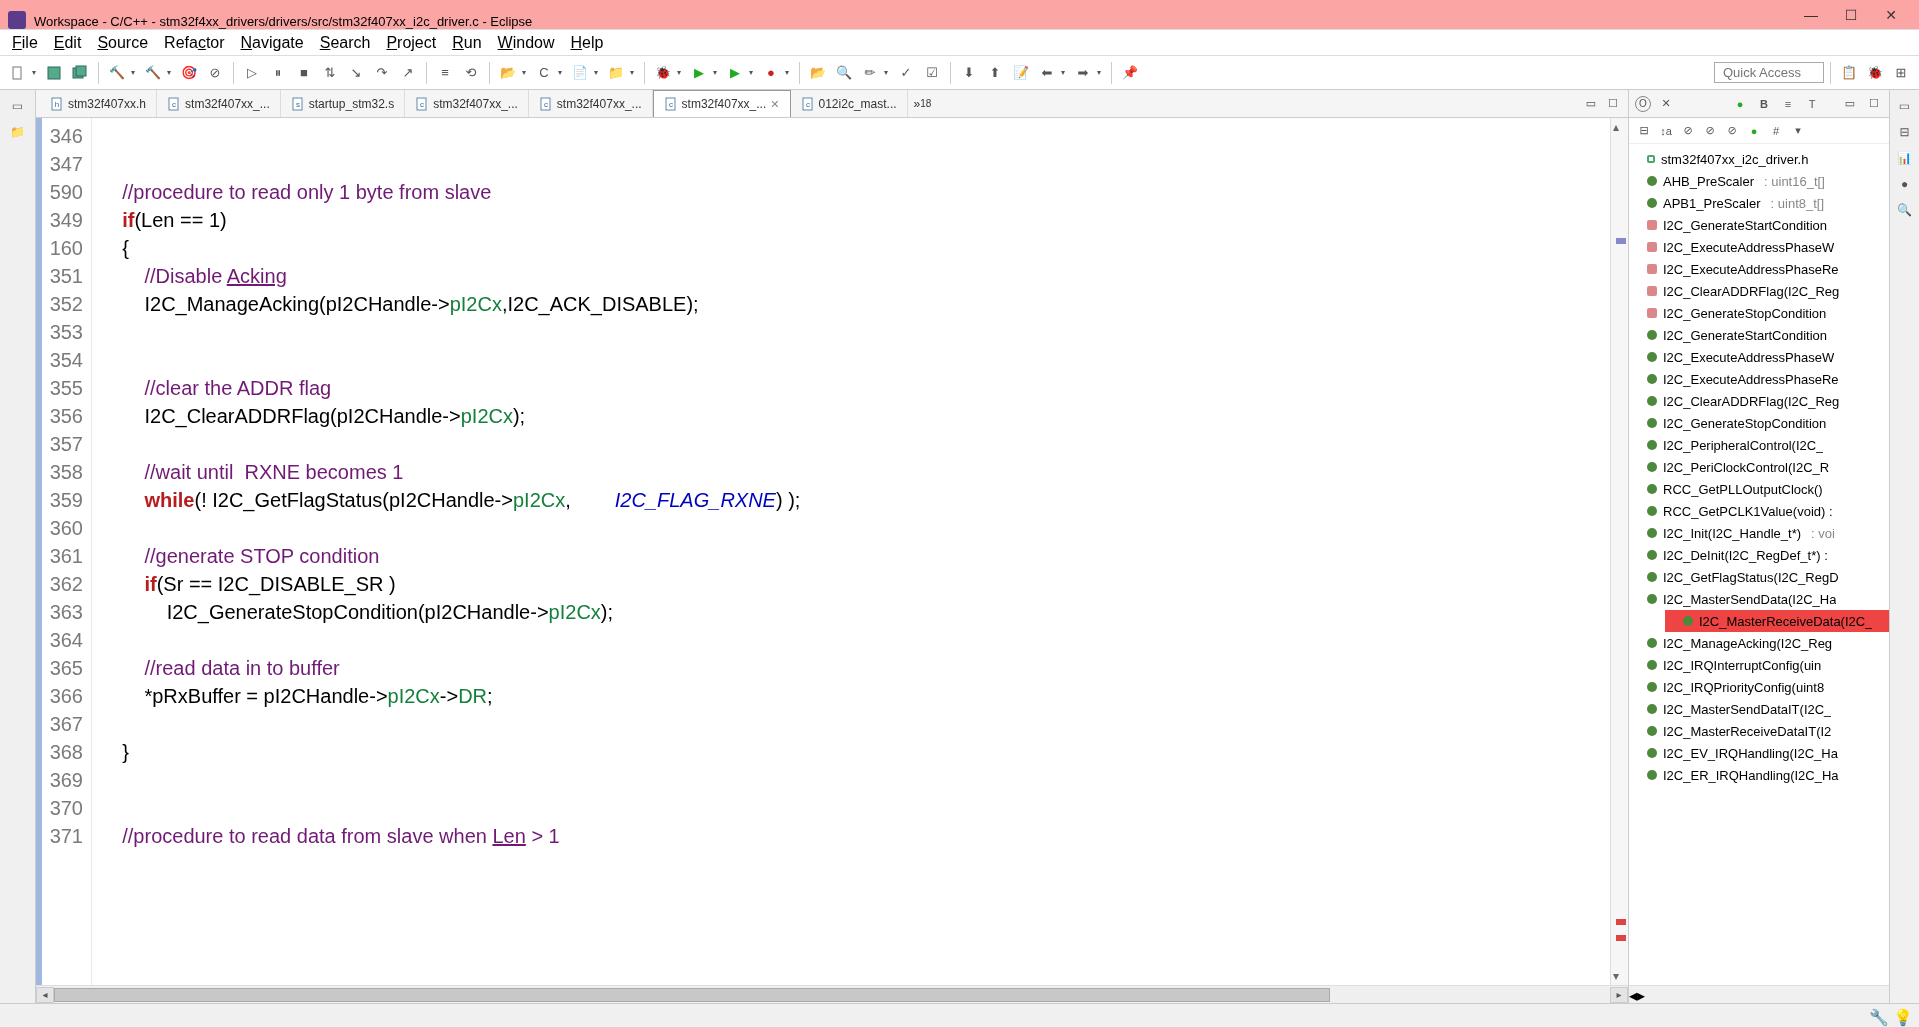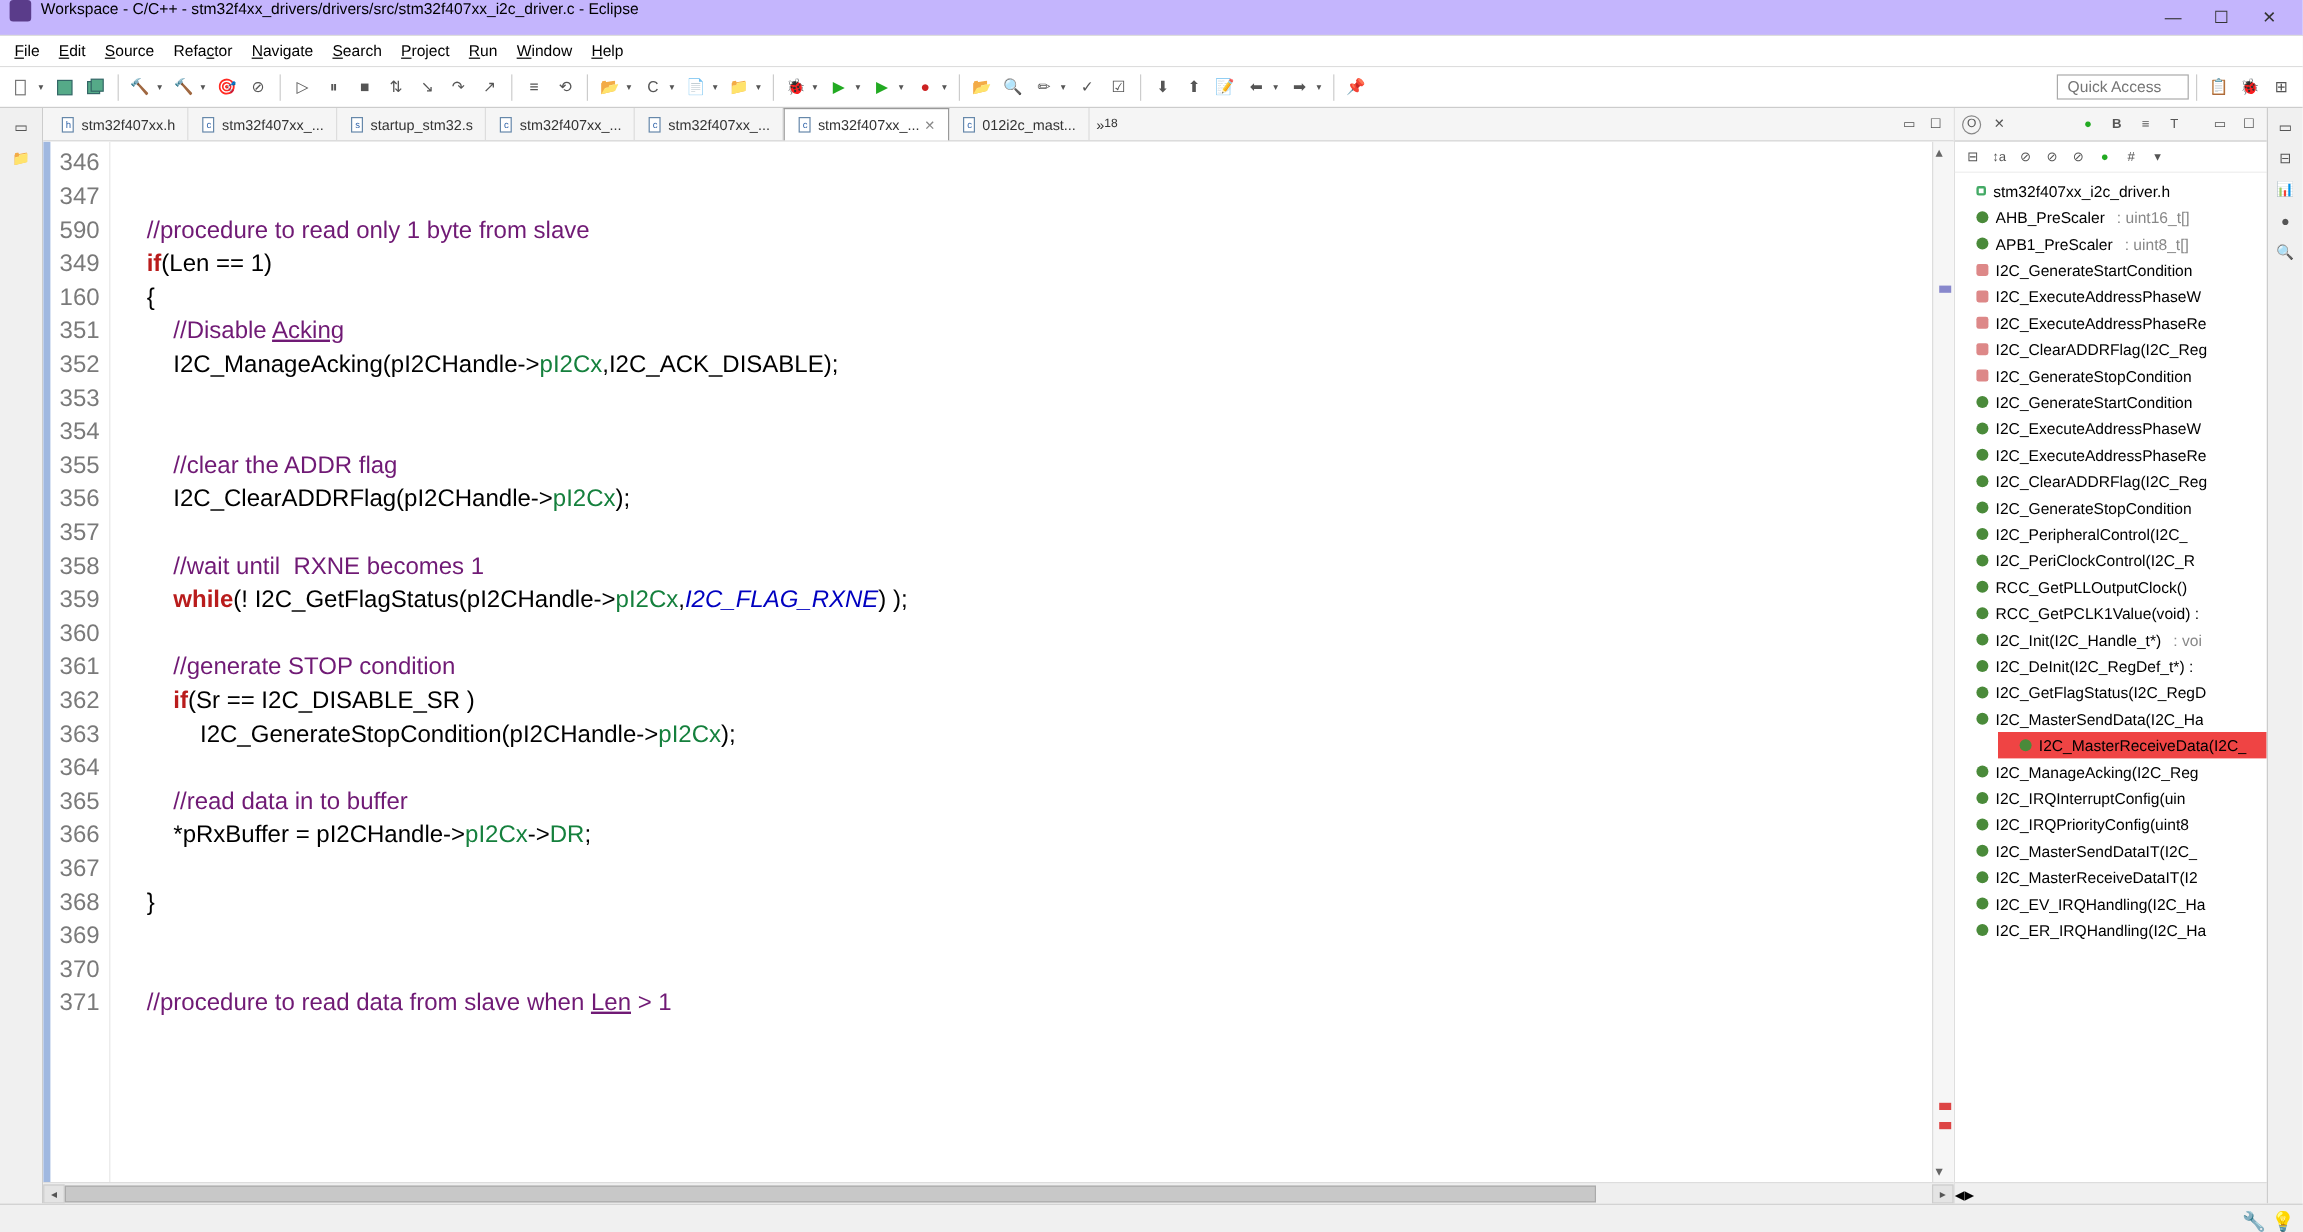--- a/index.html
+++ b/index.html
@@ -1,26 +1,26 @@
 <!DOCTYPE html>
 <html><head>
 <meta charset="utf-8">
 <style>
 * { margin: 0; padding: 0; box-sizing: border-box; font-family: "Segoe UI", Tahoma, sans-serif; }
 body { background: #f0f0f0; width: 1919px; height: 1027px; overflow: hidden; display: flex; flex-direction: column; }
 
 
-.title-bar { height: 30px; background: #c4b5fd; display: flex; align-items: flex-start; padding: 0 8px; border-bottom: 1px solid #ddd; }
+.title-bar { height: 30px; background: #fca5a5; display: flex; align-items: flex-end; padding: 0 8px; border-bottom: 1px solid #ddd; }
 .title-bar .app-icon { width: 18px; height: 18px; background: #5a3c8a; border-radius: 3px; margin-right: 8px; }
 .title-bar .title-text { flex: 1; font-size: 13px; color: #000; }
 .title-bar .win-btn { width: 40px; height: 28px; display: flex; align-items: center; justify-content: center; font-size: 14px; color: #333; }
 
 
 .menu-bar { height: 26px; background: #fff; display: flex; align-items: center; padding: 0 4px; border-bottom: 1px solid #ddd; }
-.menu-bar .menu-item { padding: 3px 8px; font-size: 13px; color: #000; }
+.menu-bar .menu-item { padding: 3px 8px; font-size: 16px; color: #000; }
 
 
 .toolbar { height: 34px; background: #fff; display: flex; align-items: center; padding: 0 6px; border-bottom: 1px solid #ccc; gap: 2px; }
 .tool-btn { width: 24px; height: 24px; display: flex; align-items: center; justify-content: center; border: 1px solid transparent; border-radius: 2px; font-size: 13px; color: #555; }
 .tool-btn svg { width: 16px; height: 16px; }
 .tool-sep { width: 1px; height: 22px; background: #ccc; margin: 0 4px; }
 .tool-drop { width: 8px; font-size: 8px; color: #555; }
 .quick-access { margin-left: auto; border: 1px solid #aaa; padding: 2px 8px; font-size: 13px; color: #555; width: 110px; }
 
 
@@ -46,21 +46,21 @@
 
 
 .code-wrap { flex:1; display:flex; overflow:hidden; font-family: Consolas, "Courier New", monospace; font-size: 20px; background:#fff; }
 .line-numbers { width: 56px; background: #fff; border-right: 1px solid #e8e8e8; text-align: right; padding: 4px 8px 4px 4px; color:#7a7a7a; border-left: 6px solid #a0b8e0; }
 .line-numbers div { height: 28px; line-height:28px; }
 .code-body { flex:1; padding: 4px 0 4px 8px; overflow:hidden; white-space:pre; }
 .code-body .line { height: 28px; line-height:28px; }
 .kw { color:#b91c1c; font-weight:bold; }
 .cm { color:#701a75; }
 .id-blue { color:#15803d; }
-.id-ital { color:#0000c0; font-style:italic; }
+.id-ital { color:#0000c0; font-style:italic;margin-left:44px; }
 
 
 .overview { width:18px; background:#f6f6f6; border-left:1px solid #ddd; position:relative; }
 .overview .mark { position:absolute; right:2px; width:10px; height:6px; }
 .overview .mark.red { background:#d44; }
 .overview .mark.blue { background:#88c; }
 .overview .arrow { position:absolute; font-size:12px; color:#666; left:2px; }
 
 
 .hscroll { height:18px; background:#f0f0f0; border-top:1px solid #ddd; display:flex; align-items:center; }

